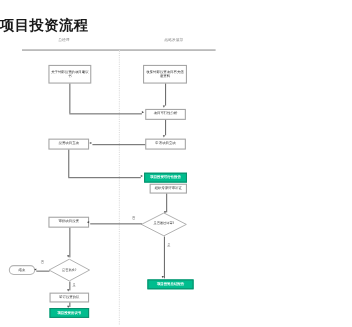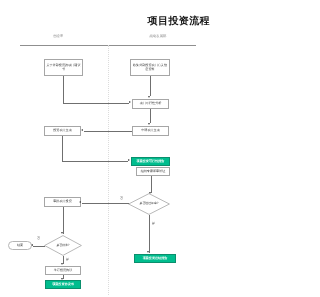--- a/index.html
+++ b/index.html
@@ -6,22 +6,22 @@
   body{
     width:210px;height:297px;
     background:#ffffff;
     font-family:"DejaVu Sans",sans-serif;
     overflow:hidden;
   }
   #canvas{position:relative;width:210px;height:297px;}
 
   .title{
     position:absolute;left:0;top:14px;width:210px;
-    text-align:right;
-    font-size:10px;font-weight:bold;color:#1a1a1a;
+    text-align:left;
+    font-size:13px;font-weight:bold;color:#1a1a1a;
     letter-spacing:.4px;
   }
 
   .lane-label{
     position:absolute;
     font-size:3.4px;color:#8d8d8d;
     text-align:center;
     white-space:nowrap;
   }
   .lane-rule{

